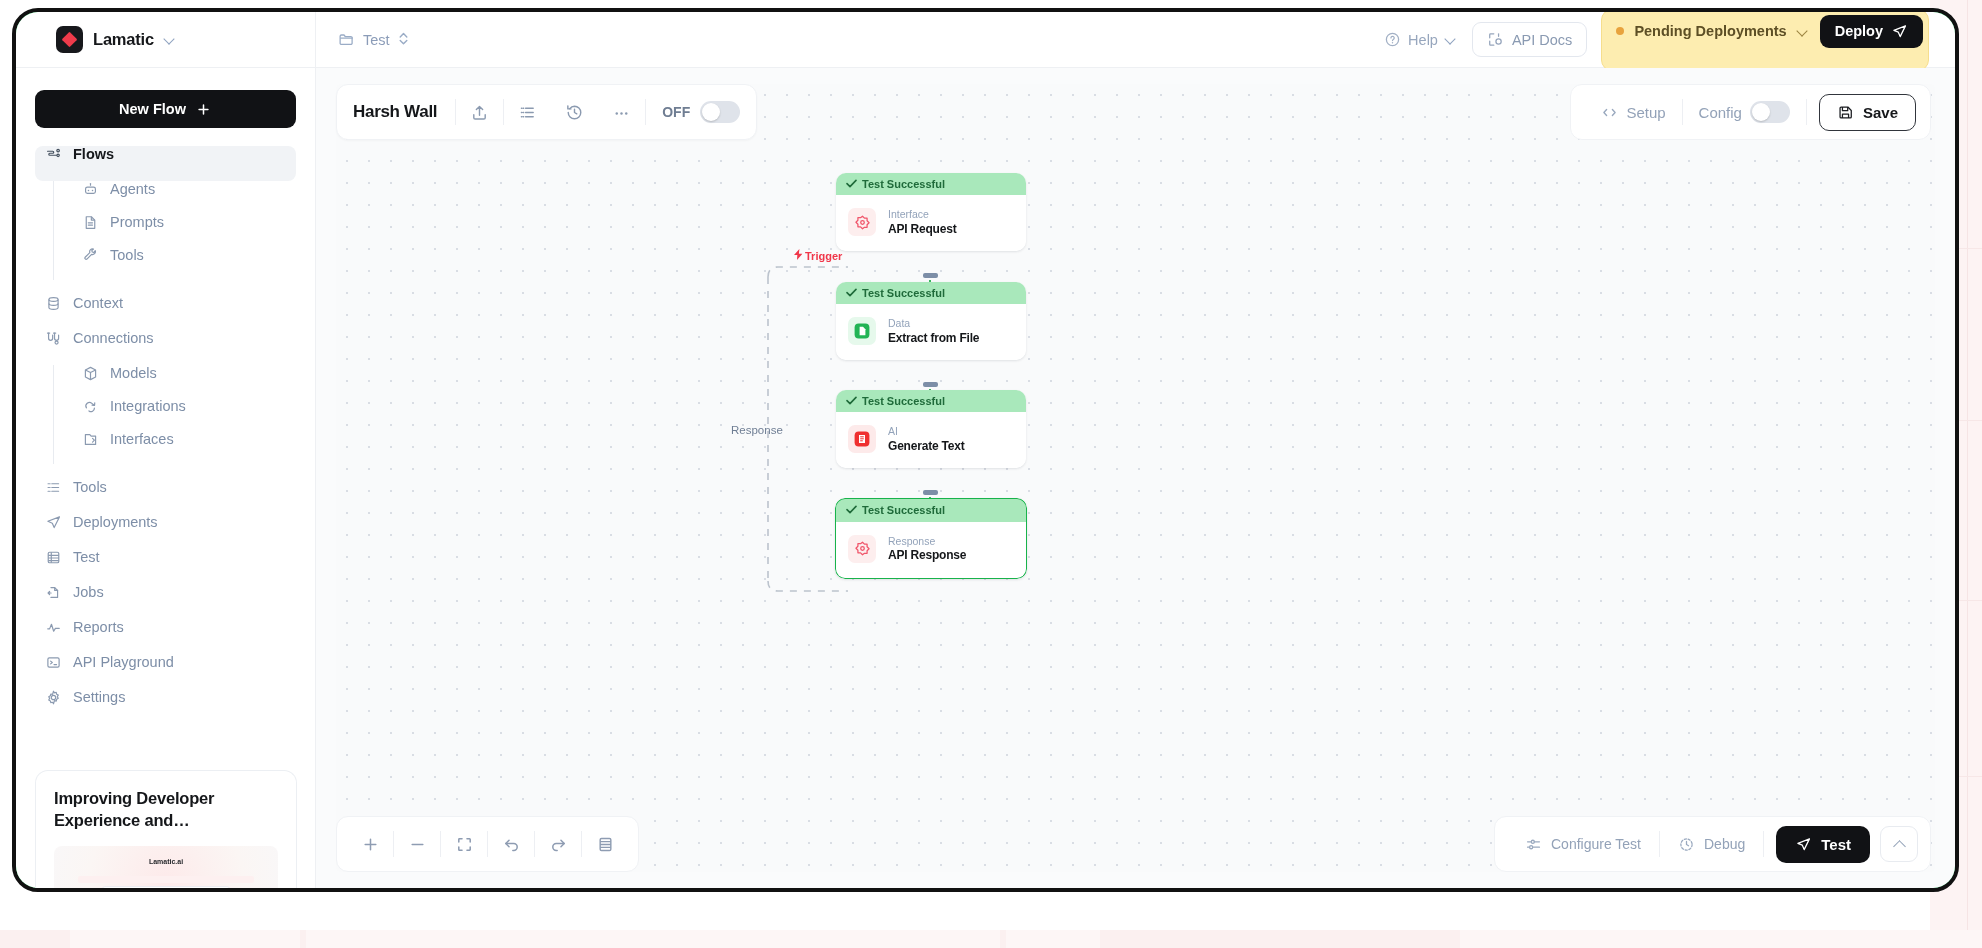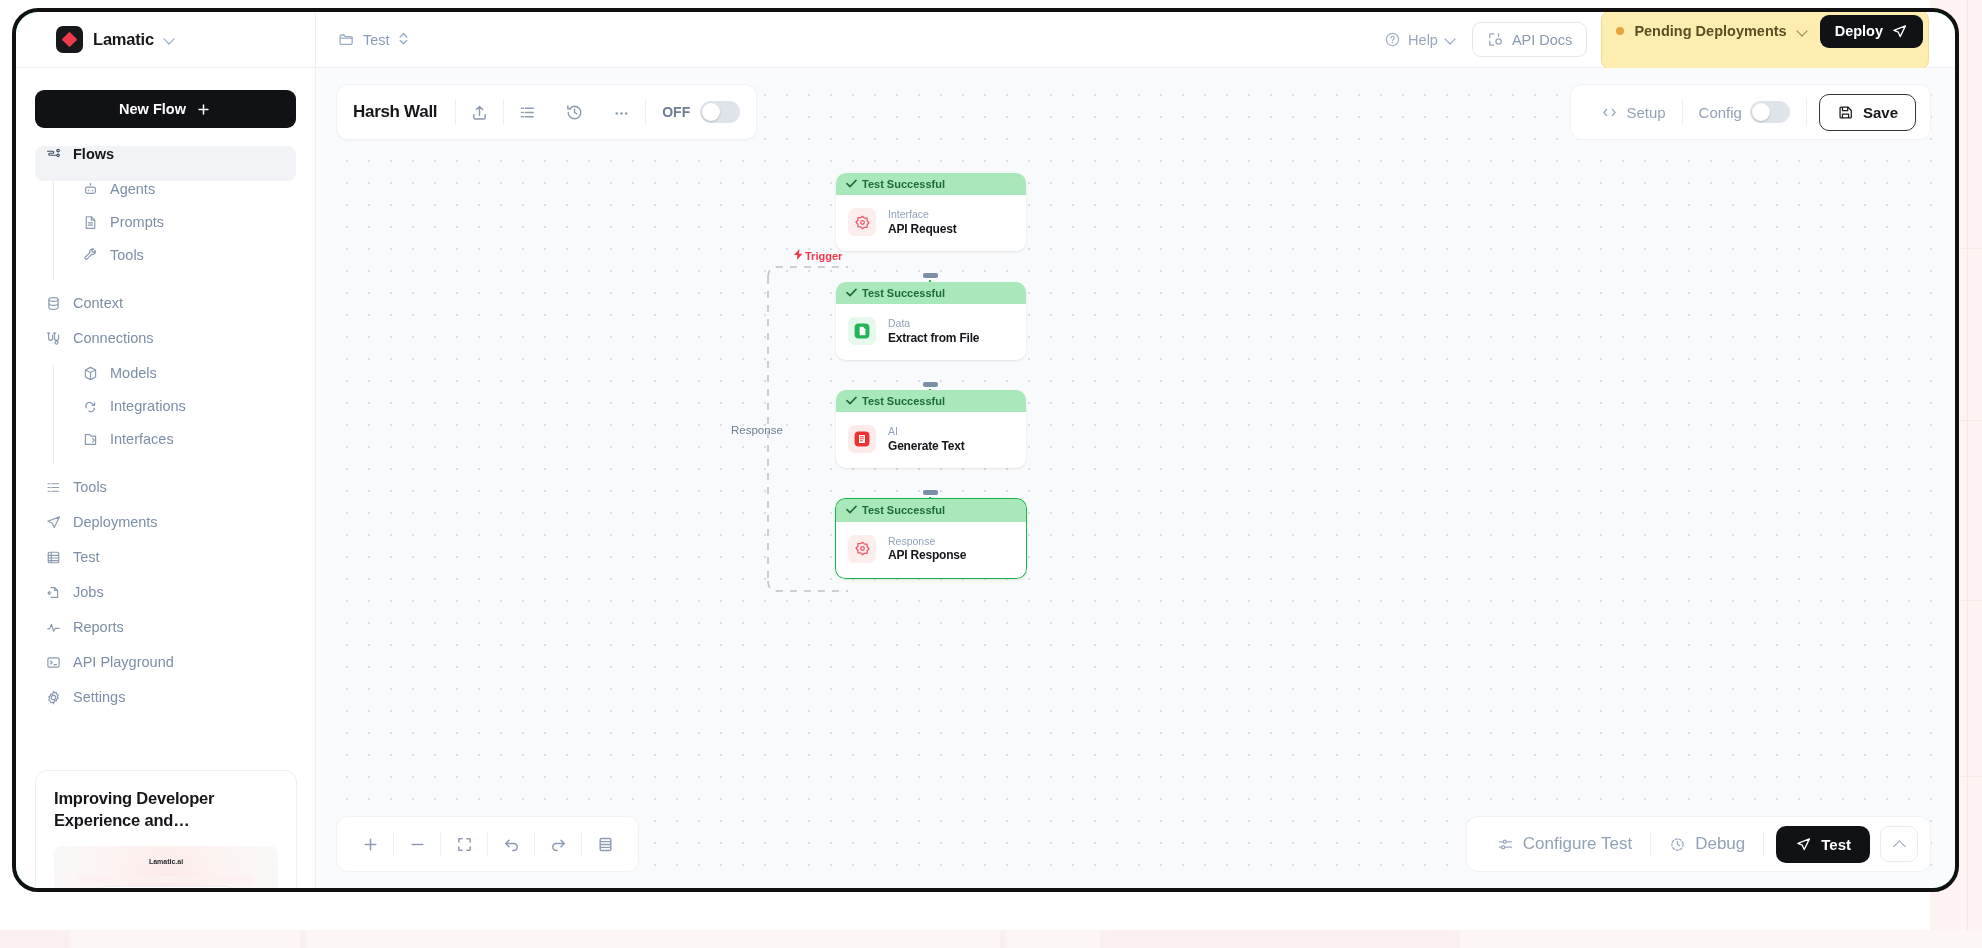--- a/index.html
+++ b/index.html
@@ -275,21 +275,21 @@
     background:#fff; border:1px solid #f0f2f5; border-radius:12px;
     padding: 0 10px; z-index:5;
   }
   .zt-btn { width:46px; height:56px; display:flex; align-items:center; justify-content:center; color:#8e9cb2; }
   #test-toolbar {
     position:absolute; right:24px; bottom:16px;
     height:56px; display:flex; align-items:center;
     background:#fff; border:1px solid #f0f2f5; border-radius:12px;
     padding: 0 12px; z-index:5;
   }
-  .tt-item { display:flex; align-items:center; gap:9px; color:#93a2b8; font-size:17px; padding: 0 18px; }
+  .tt-item { display:flex; align-items:center; gap:9px; color:#93a2b8; font-size:14px; padding: 0 18px; }
   #test-btn {
     display:flex; align-items:center; gap:9px;
     background:#111215; color:#fff; border-radius:10px;
     padding: 10px 19px; font-size:15px; font-weight:700; margin: 0 10px 0 12px;
   }
   #collapse-btn {
     width:38px; height:36px; border:1px solid #e8ebf0; border-radius:9px;
     display:flex; align-items:center; justify-content:center; color:#93a2b8;
   }
   .chev-up { width:11px; height:11px; position:relative; }

